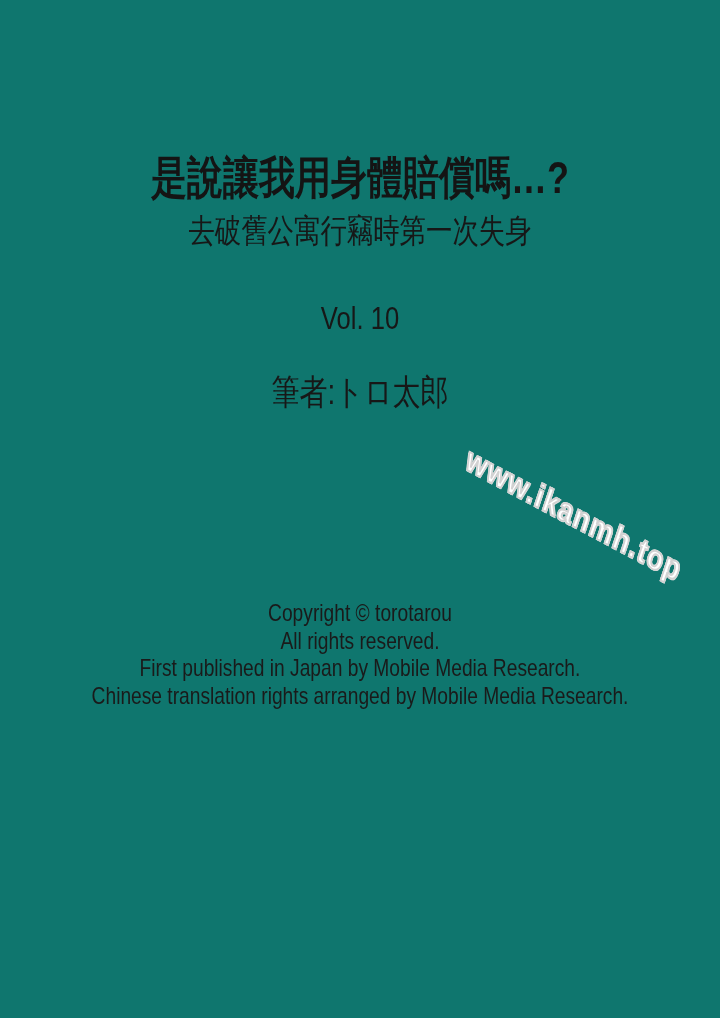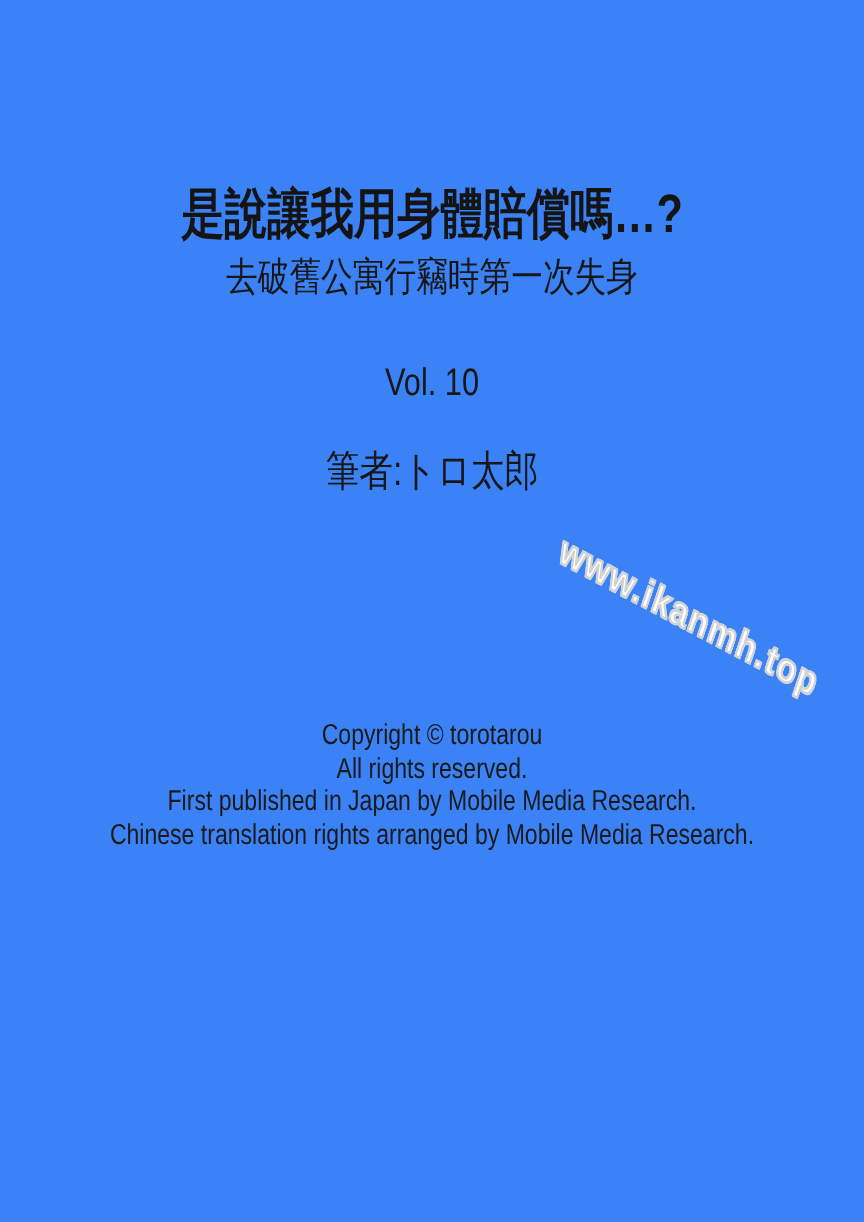--- a/index.html
+++ b/index.html
@@ -4,21 +4,21 @@
 <style>
   html, body {
     margin: 0;
     padding: 0;
     background: #ffffff;
   }
   .page {
     position: relative;
     width: 720px;
     height: 1018px;
-    background: #3b82f6;
+    background: #0f766e;
     overflow: hidden;
     font-family: "Liberation Sans", sans-serif;
     color: #111;
   }
   
   .scale-wrap {
     position: absolute;
     left: 0;
     top: 0;
     width: 900px;

